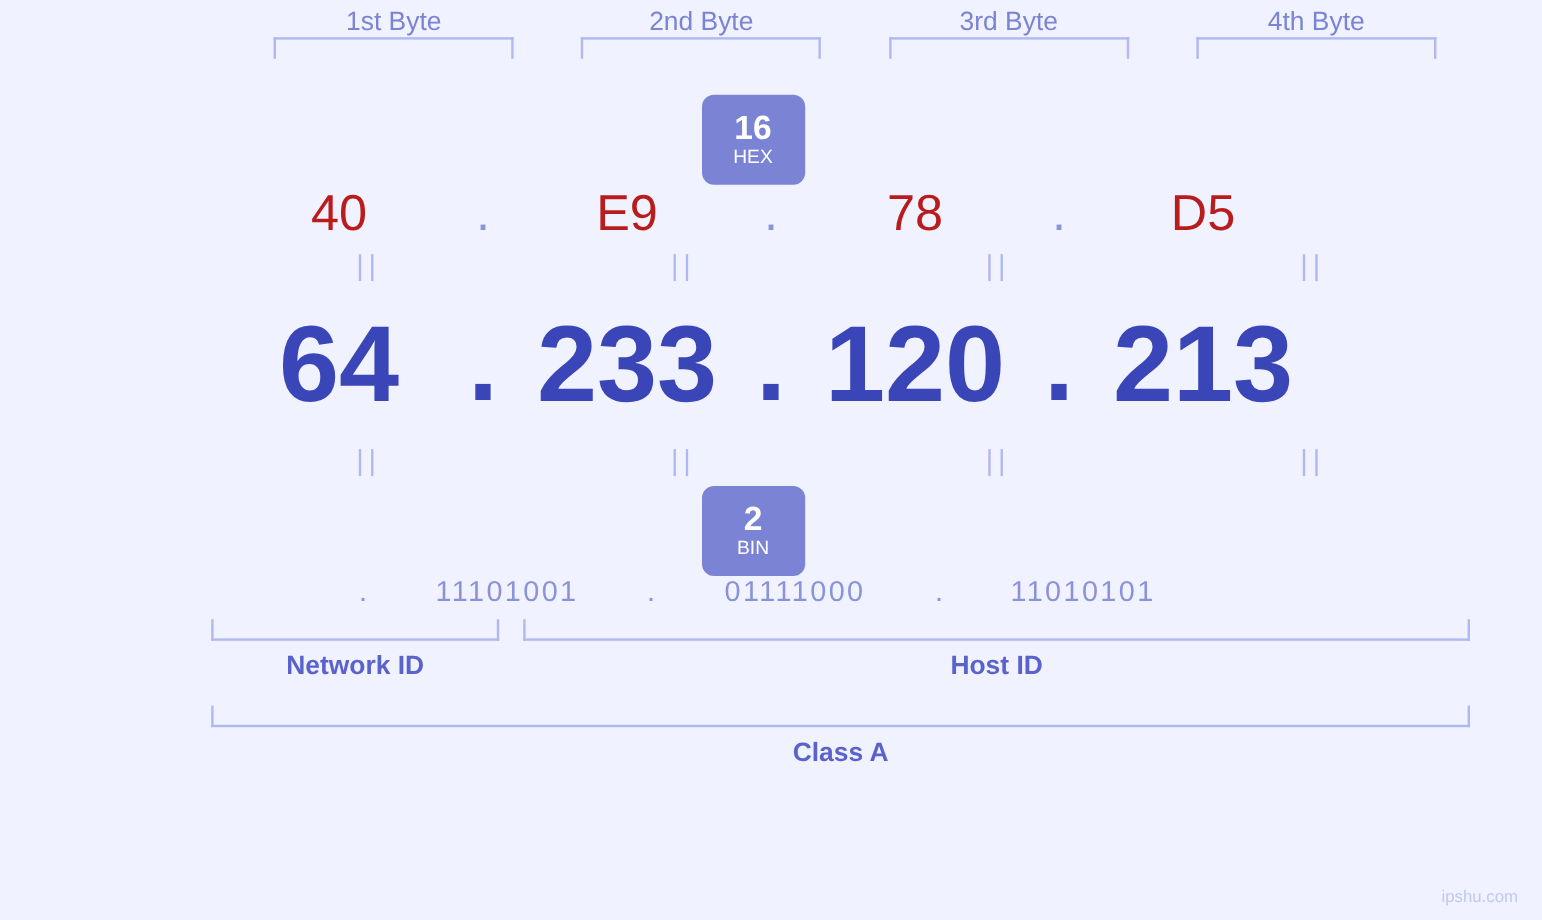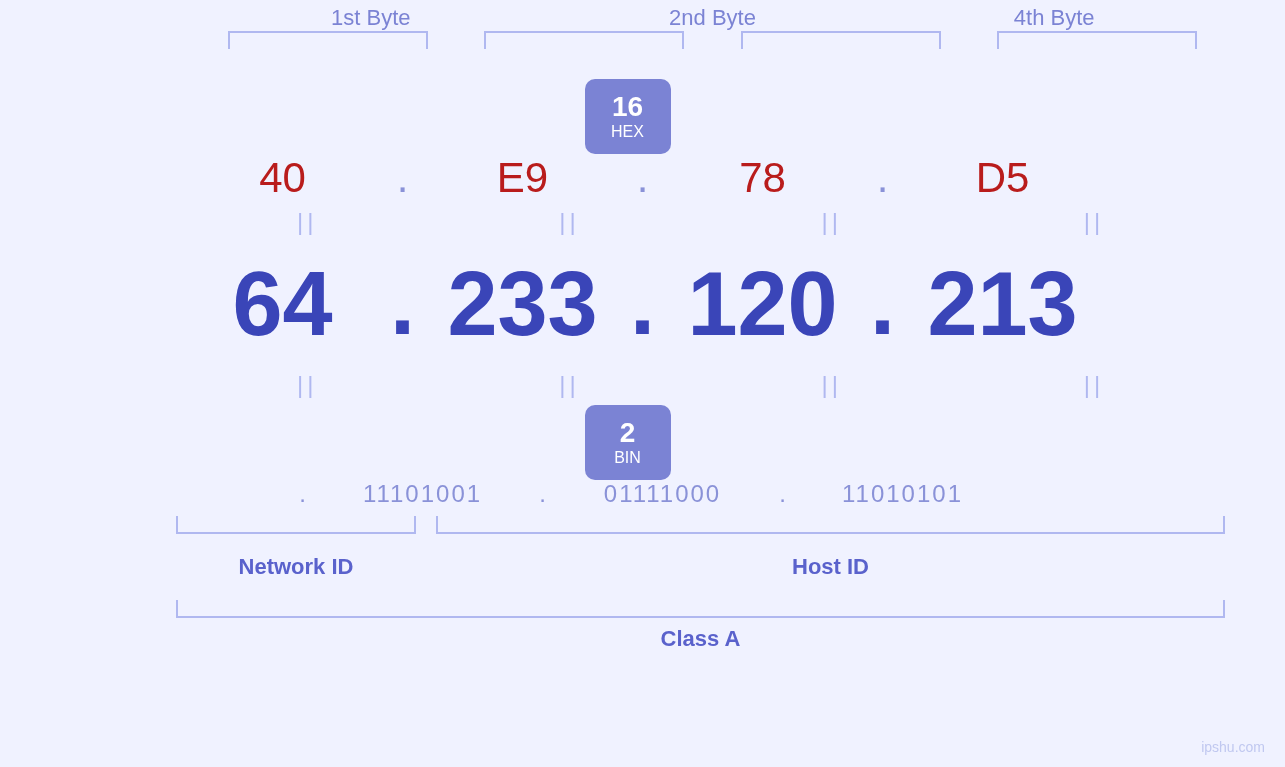--- a/index.html
+++ b/index.html
@@ -193,21 +193,21 @@
       flex: 1;
       margin-left: 20px;
       height: 18px;
       border: 2px solid #b0b8f0;
       border-top: none;
     }
 
     .bottom-labels {
       display: flex;
       width: 100%;
-      margin-top: 20px;
+      margin-top: 8px;
     }
 
     .network-id-label {
       width: 240px;
       text-align: center;
       color: #5a62cc;
       font-size: 22px;
       font-weight: bold;
     }
 
@@ -256,20 +256,21 @@
     }
   </style>
 </head>
 <body>
 
 <div class="container">
 
   <div class="byte-headers">
     <div class="byte-header">1st Byte</div>
     <div class="byte-header">2nd Byte</div>
+    <div class="byte-header">3rd Byte</div>
     <div class="byte-header">4th Byte</div>
   </div>
 
   <div class="bracket-row">
     <div class="bracket"></div>
     <div class="bracket"></div>
     <div class="bracket"></div>
     <div class="bracket"></div>
   </div>
 

